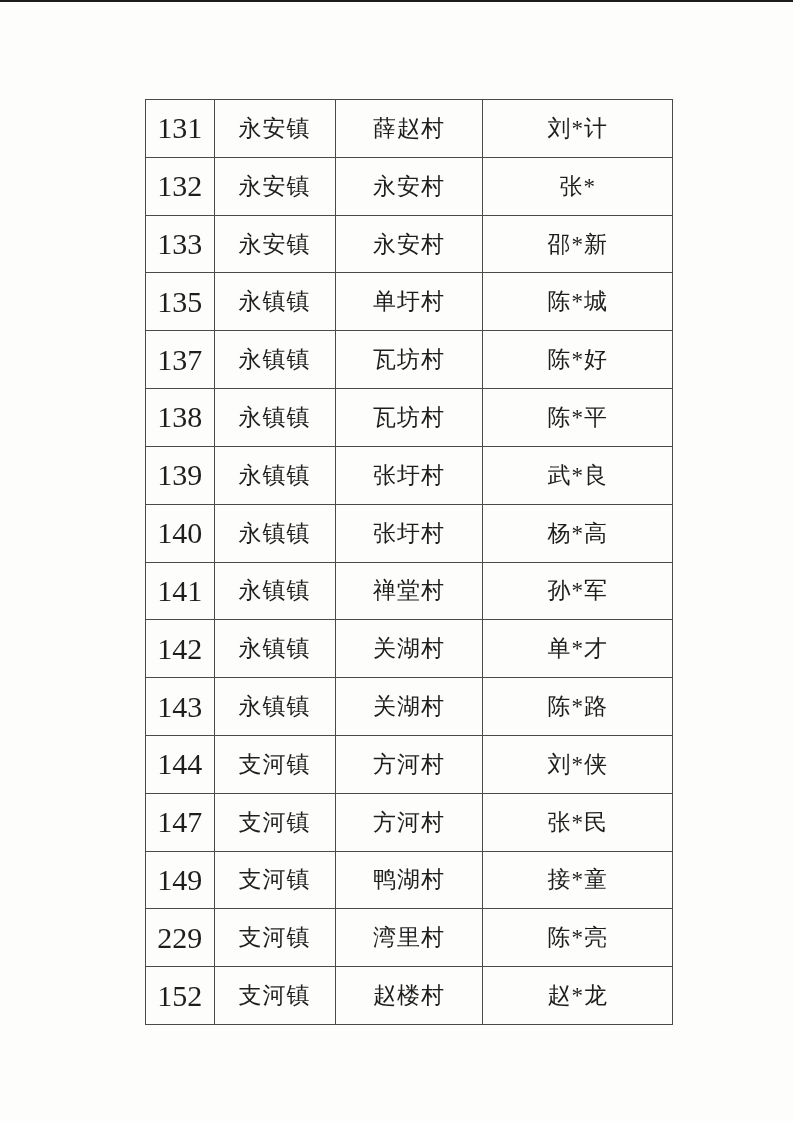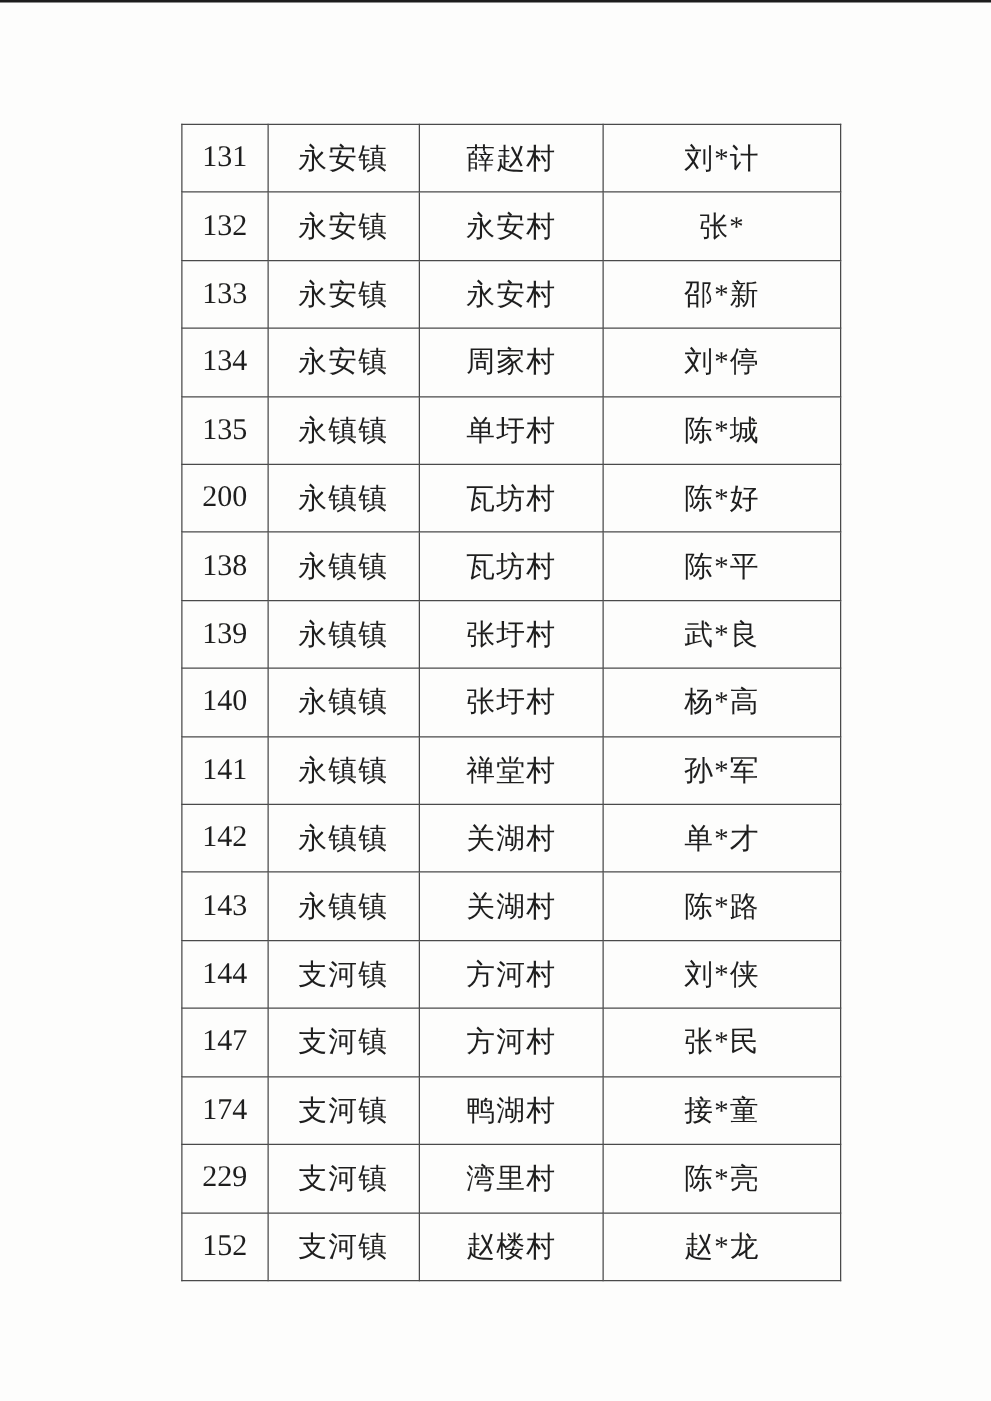--- a/index.html
+++ b/index.html
@@ -36,21 +36,21 @@
     border: 1px solid #4a4a4a;
     text-align: center;
     vertical-align: middle;
     font-size: 23px;
     color: #1e1e1e;
     letter-spacing: 1px;
     padding: 0;
     white-space: nowrap;
   }
   table.roster td.cell-index {
-    font-size: 24px;
+    font-size: 30px;
     letter-spacing: 0;
   }
   col.c-index   { width: 13%; }
   col.c-town    { width: 23%; }
   col.c-village { width: 28%; }
   col.c-name    { width: 36%; }
 </style>
 </head>
 <body>
 
@@ -76,33 +76,27 @@
           <td class="cell-village">永安村</td>
           <td class="cell-name">张*</td>
         </tr>
         <tr>
           <td class="cell-index">133</td>
           <td class="cell-town">永安镇</td>
           <td class="cell-village">永安村</td>
           <td class="cell-name">邵*新</td>
         </tr>
         <tr>
-          <td class="cell-index">134</td>
-          <td class="cell-town">永安镇</td>
-          <td class="cell-village">周家村</td>
-          <td class="cell-name">刘*停</td>
-        </tr>
-        <tr>
           <td class="cell-index">135</td>
           <td class="cell-town">永镇镇</td>
           <td class="cell-village">单圩村</td>
           <td class="cell-name">陈*城</td>
         </tr>
         <tr>
-          <td class="cell-index">200</td>
+          <td class="cell-index">137</td>
           <td class="cell-town">永镇镇</td>
           <td class="cell-village">瓦坊村</td>
           <td class="cell-name">陈*好</td>
         </tr>
         <tr>
           <td class="cell-index">138</td>
           <td class="cell-town">永镇镇</td>
           <td class="cell-village">瓦坊村</td>
           <td class="cell-name">陈*平</td>
         </tr>
@@ -142,21 +136,21 @@
           <td class="cell-village">方河村</td>
           <td class="cell-name">刘*侠</td>
         </tr>
         <tr>
           <td class="cell-index">147</td>
           <td class="cell-town">支河镇</td>
           <td class="cell-village">方河村</td>
           <td class="cell-name">张*民</td>
         </tr>
         <tr>
-          <td class="cell-index">174</td>
+          <td class="cell-index">149</td>
           <td class="cell-town">支河镇</td>
           <td class="cell-village">鸭湖村</td>
           <td class="cell-name">接*童</td>
         </tr>
         <tr>
           <td class="cell-index">229</td>
           <td class="cell-town">支河镇</td>
           <td class="cell-village">湾里村</td>
           <td class="cell-name">陈*亮</td>
         </tr>

